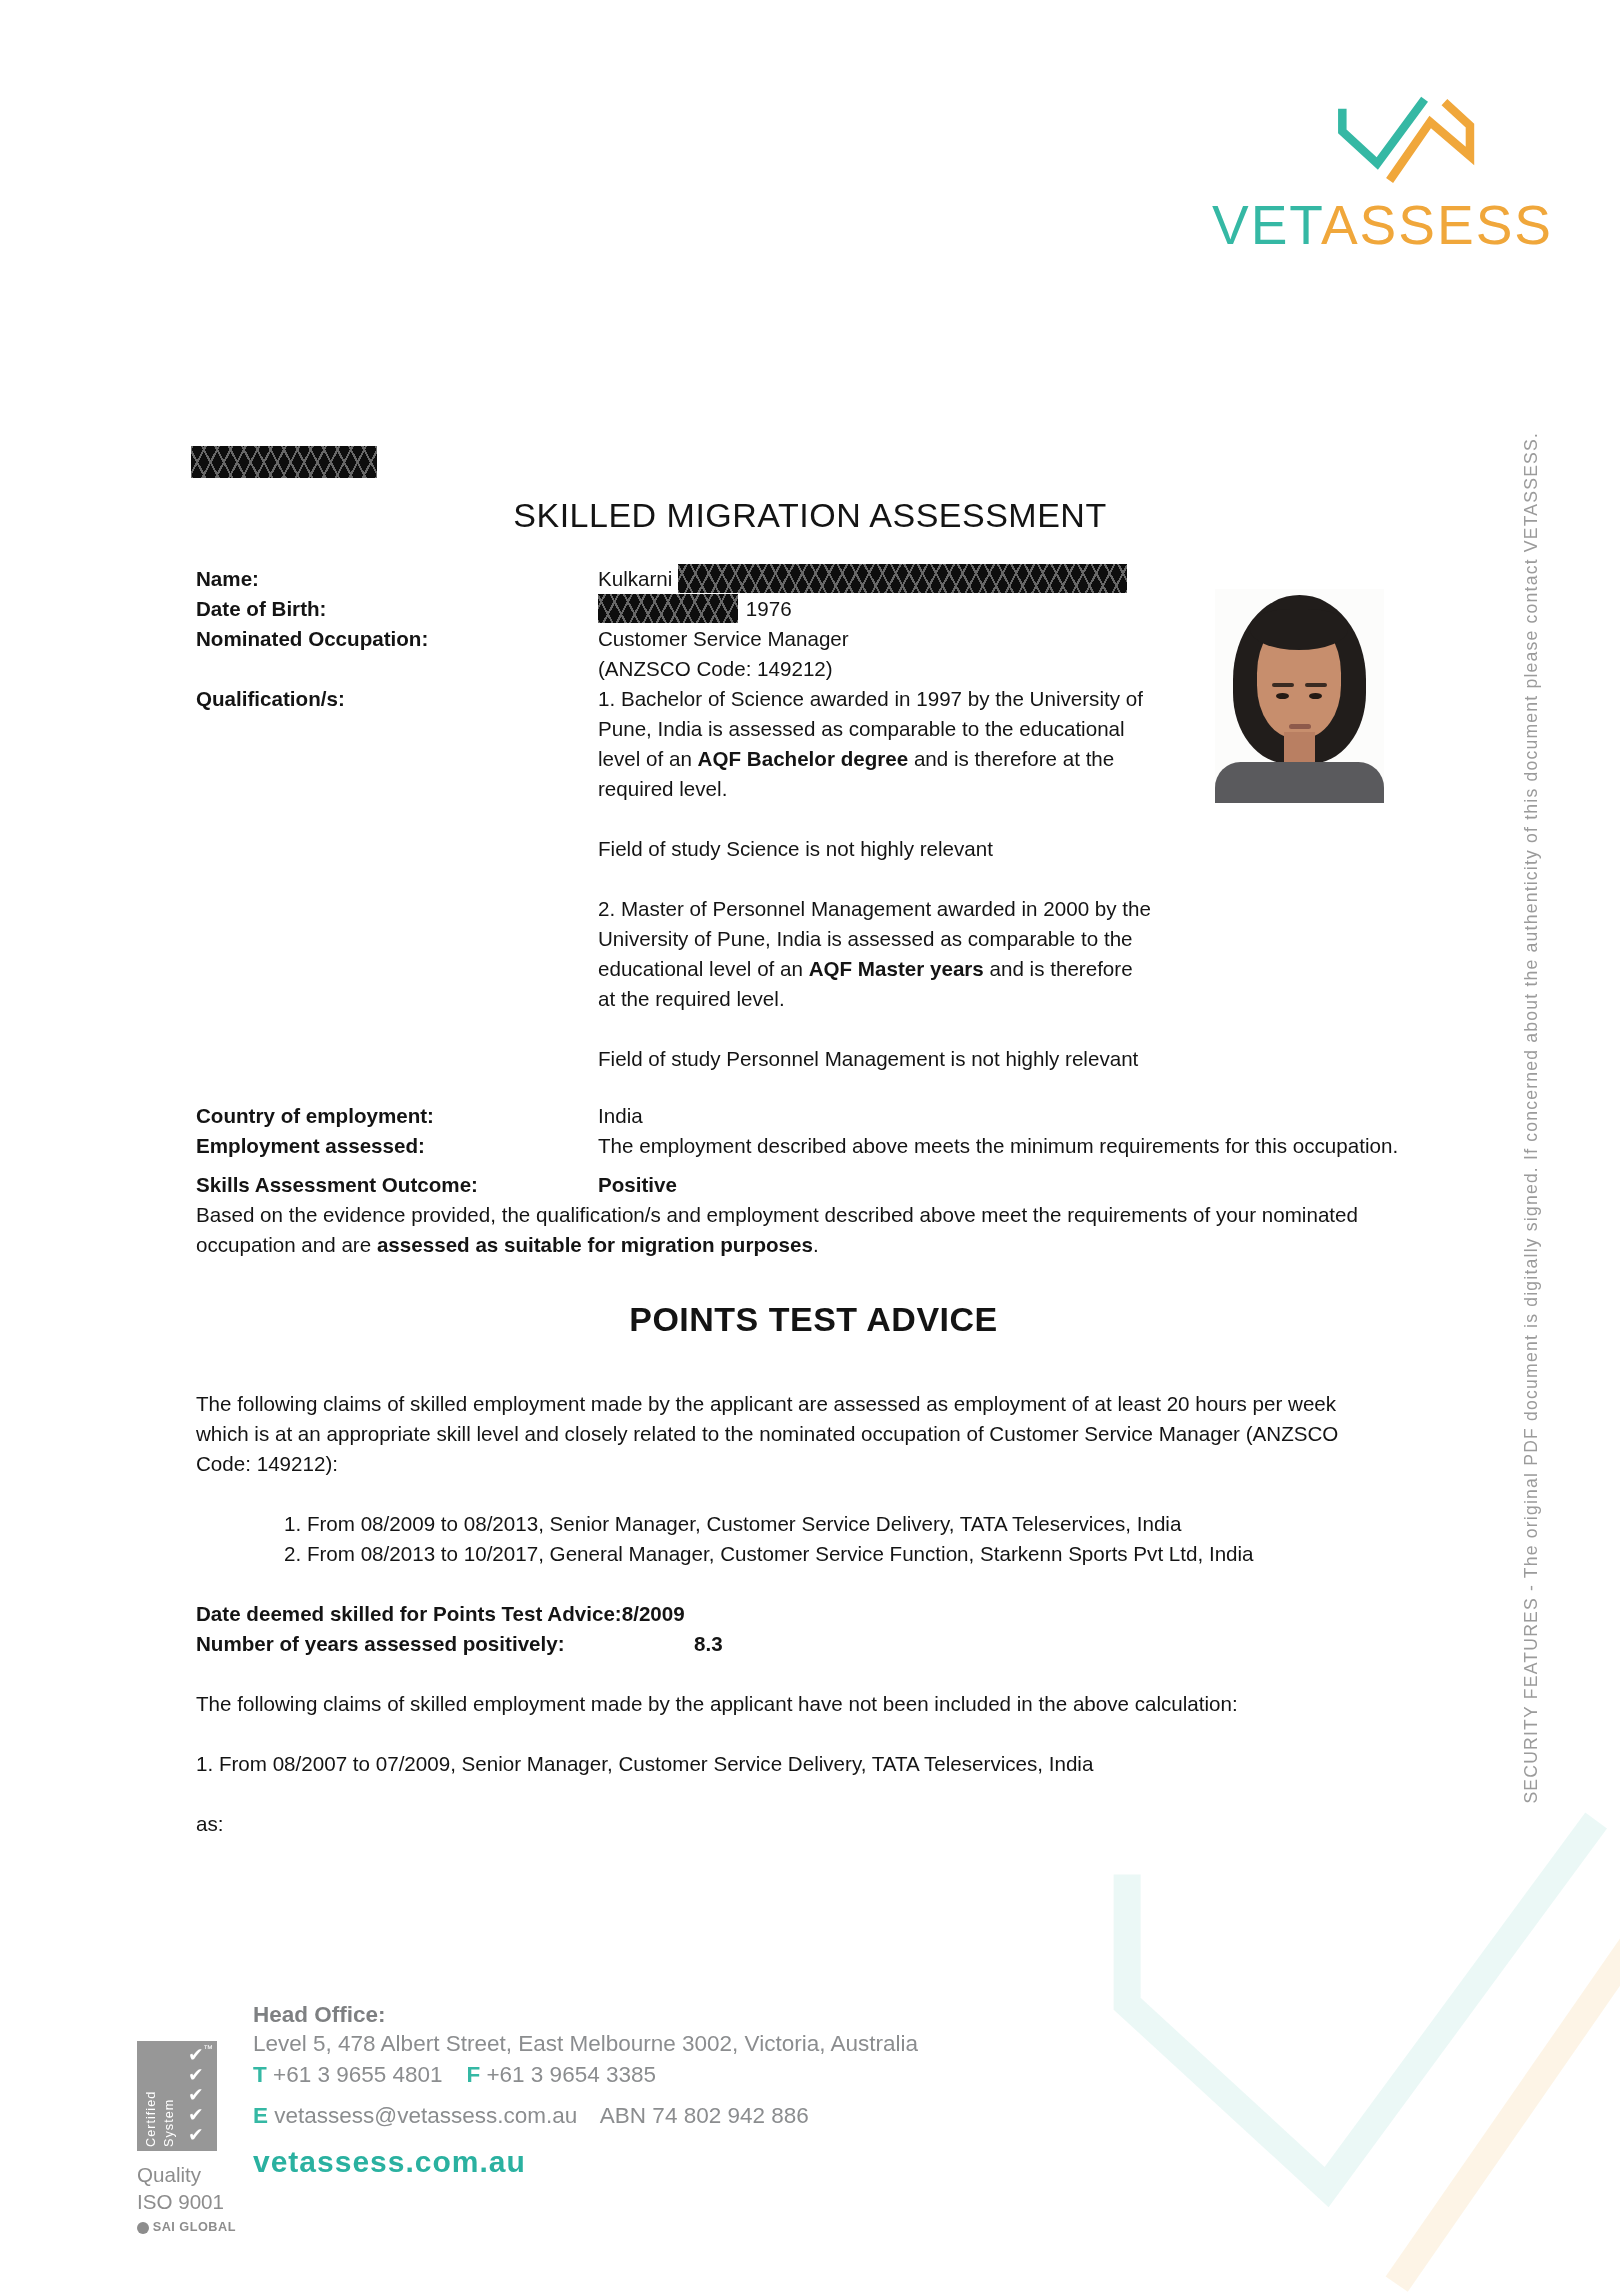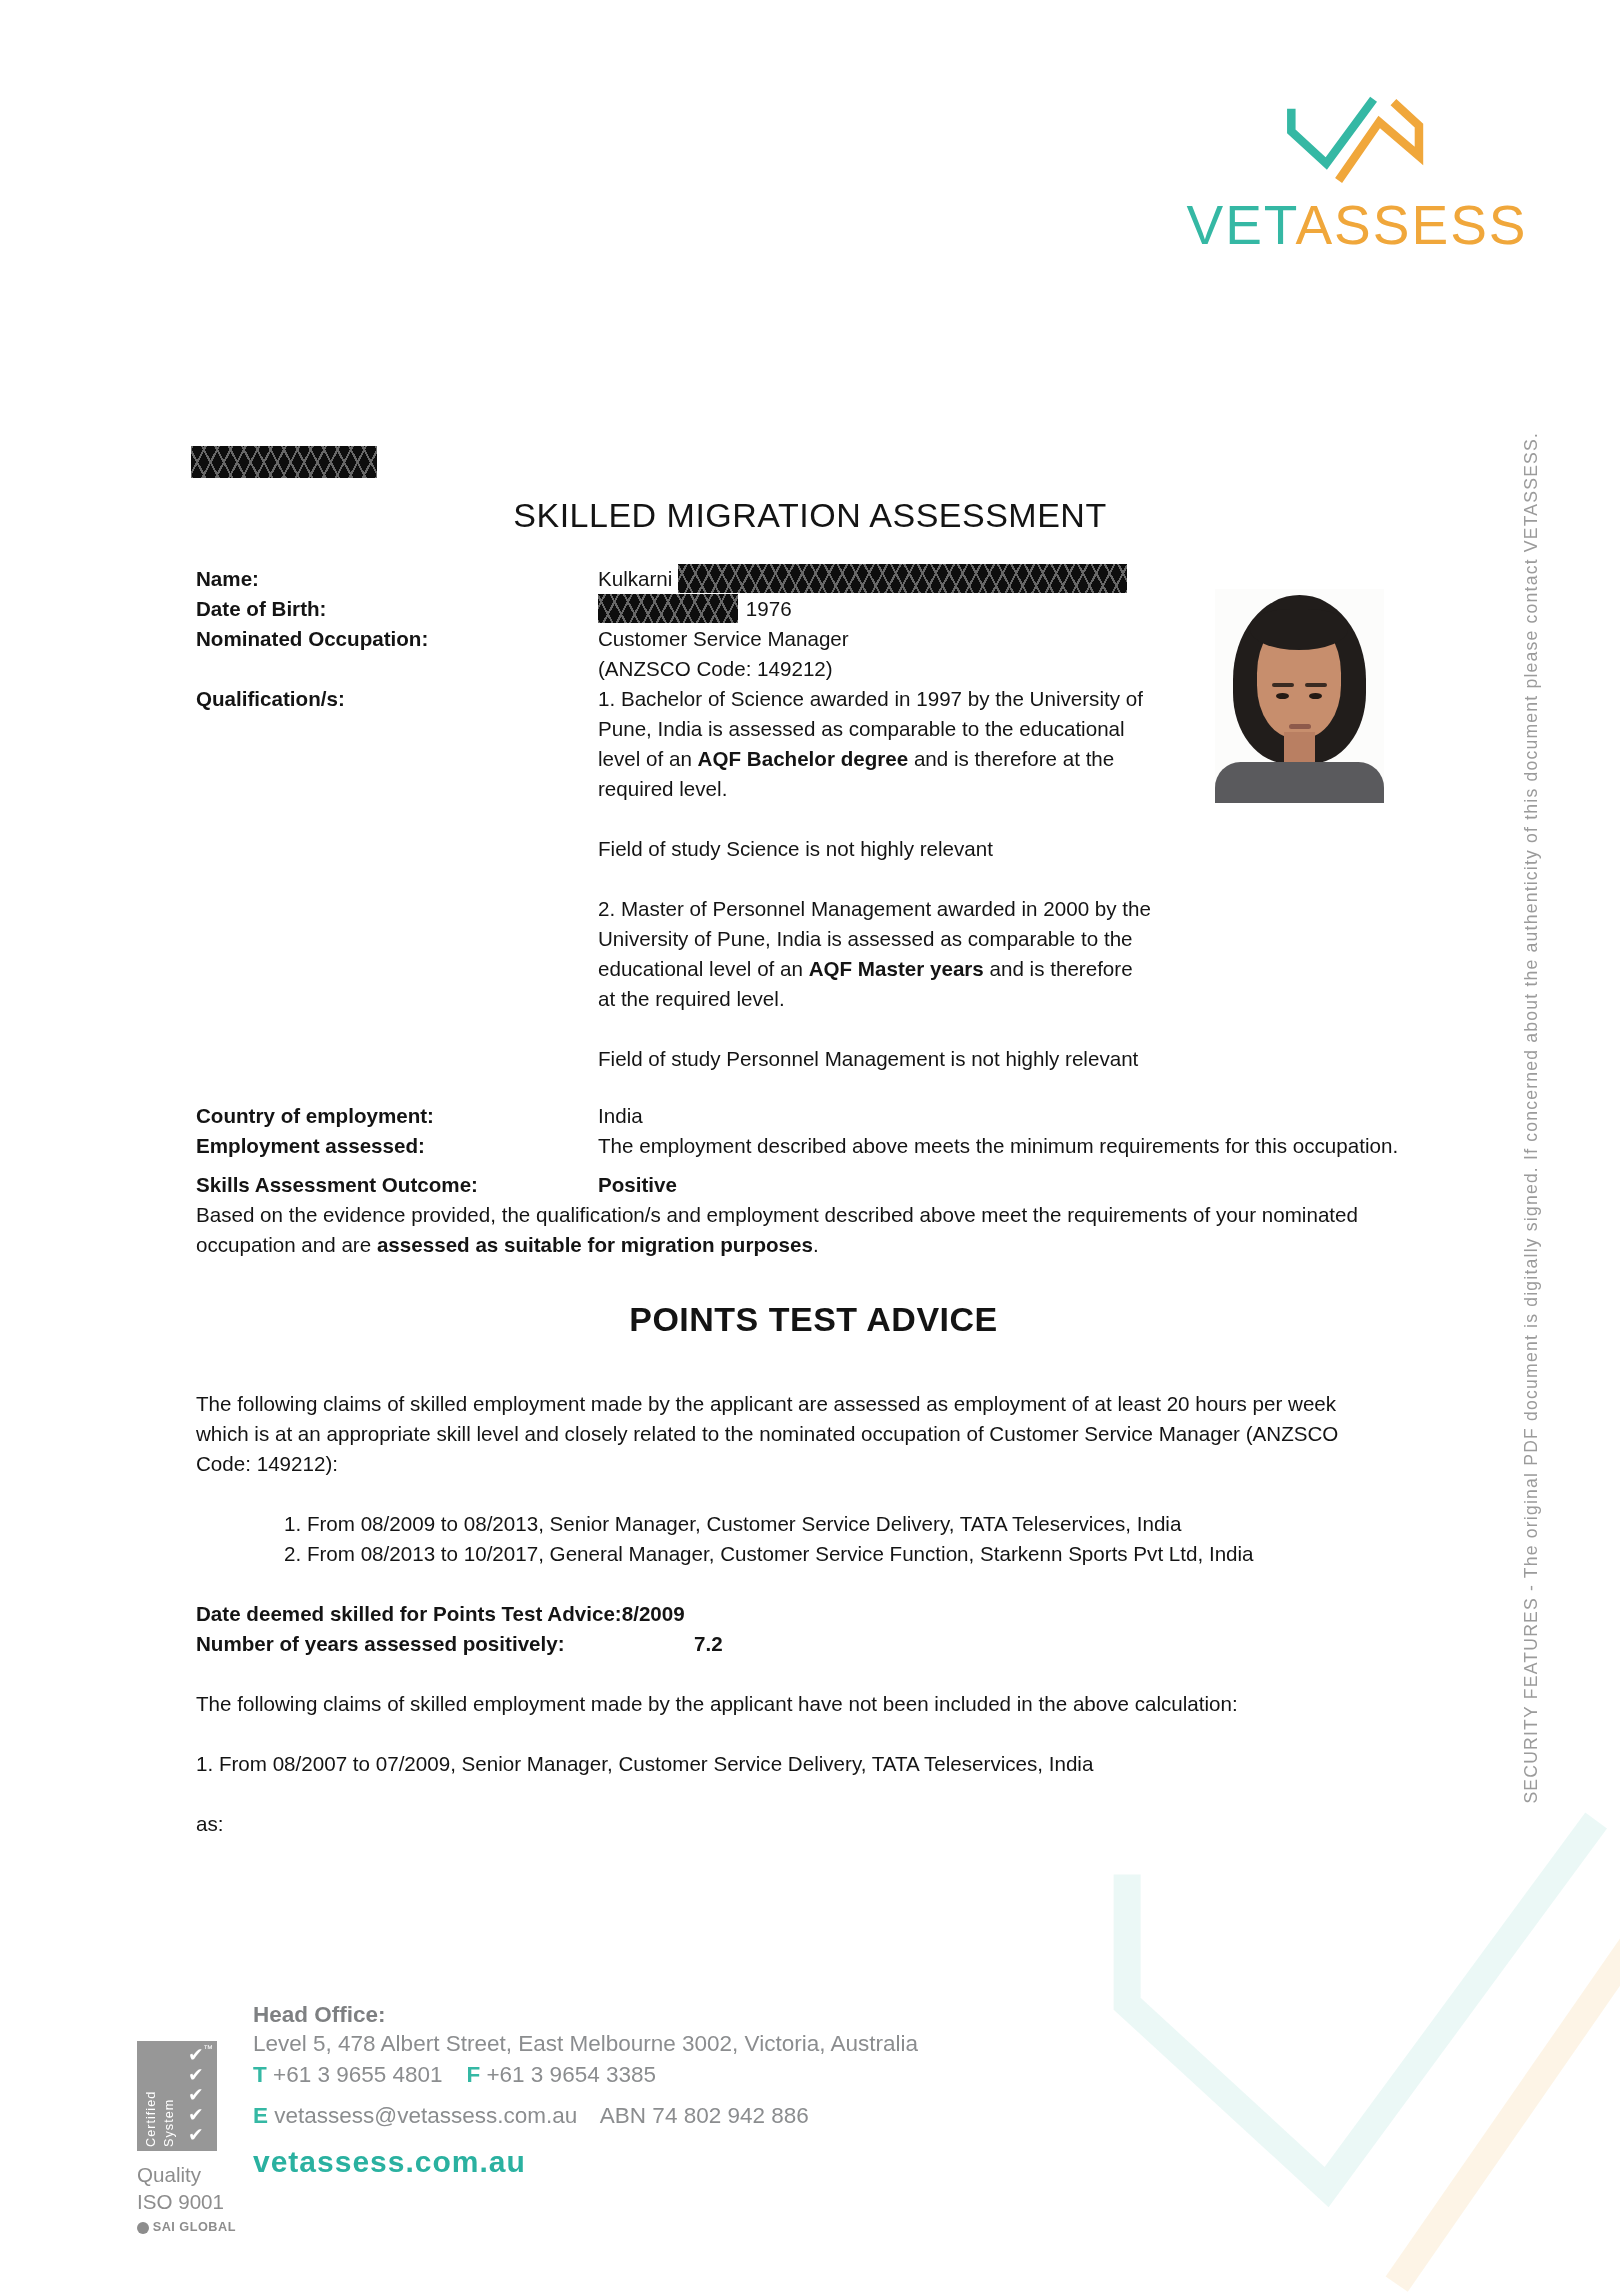--- a/index.html
+++ b/index.html
@@ -1,21 +1,21 @@
 <!DOCTYPE html>
 <html><head>
 <meta charset="utf-8">
 <style>
   html,body{margin:0;padding:0;background:#ffffff;}
   .page{
     position:relative;width:1620px;height:2293px;background:#ffffff;overflow:hidden;
     font-family:"Liberation Sans",sans-serif;color:#141414;
   }
   
-  .brand{position:absolute;top:86px;left:1161px;width:392px;text-align:center;}
+  .brand{position:absolute;top:86px;left:1212px;width:392px;}
   .brand-mark{display:block;margin:0 auto 7.8px auto;}
   .brand-word{font-size:55px;letter-spacing:2px;font-weight:400;line-height:1;}
   .wm-teal{color:#35b8a4;}
   .wm-orange{color:#f0a73b;}
   
   .redact{
     display:inline-block;vertical-align:middle;
     background-color:#0d0d0d;
     background-image:
       repeating-linear-gradient(62deg,#686868 0 2px,transparent 2px 11.8px),
@@ -188,21 +188,21 @@
     <h2 class="pta-title">POINTS TEST ADVICE</h2>
 
     <p class="pta-intro">The following claims of skilled employment made by the applicant are assessed as employment of at least 20 hours per week which is at an appropriate skill level and closely related to the nominated occupation of Customer Service Manager (ANZSCO Code: 149212):</p>
 
     <div class="claims">
       <div class="claim">1. From 08/2009 to 08/2013, Senior Manager, Customer Service Delivery, TATA Teleservices, India</div>
       <div class="claim">2. From 08/2013 to 10/2017, General Manager, Customer Service Function, Starkenn Sports Pvt Ltd, India</div>
     </div>
 
     <div class="kv-line"><span>Date deemed skilled for Points Test Advice:</span><span>8/2009</span></div>
-    <div class="kv-line"><span class="kv-label-wide">Number of years assessed positively:</span><span>7.2</span></div>
+    <div class="kv-line"><span class="kv-label-wide">Number of years assessed positively:</span><span>8.3</span></div>
 
     <p class="excluded-intro">The following claims of skilled employment made by the applicant have not been included in the above calculation:</p>
 
     <p class="excluded-claim">1. From 08/2007 to 07/2009, Senior Manager, Customer Service Delivery, TATA Teleservices, India</p>
 
     <p class="as-line">as:</p>
 
   </main>
 
   <div class="footer-badge">

